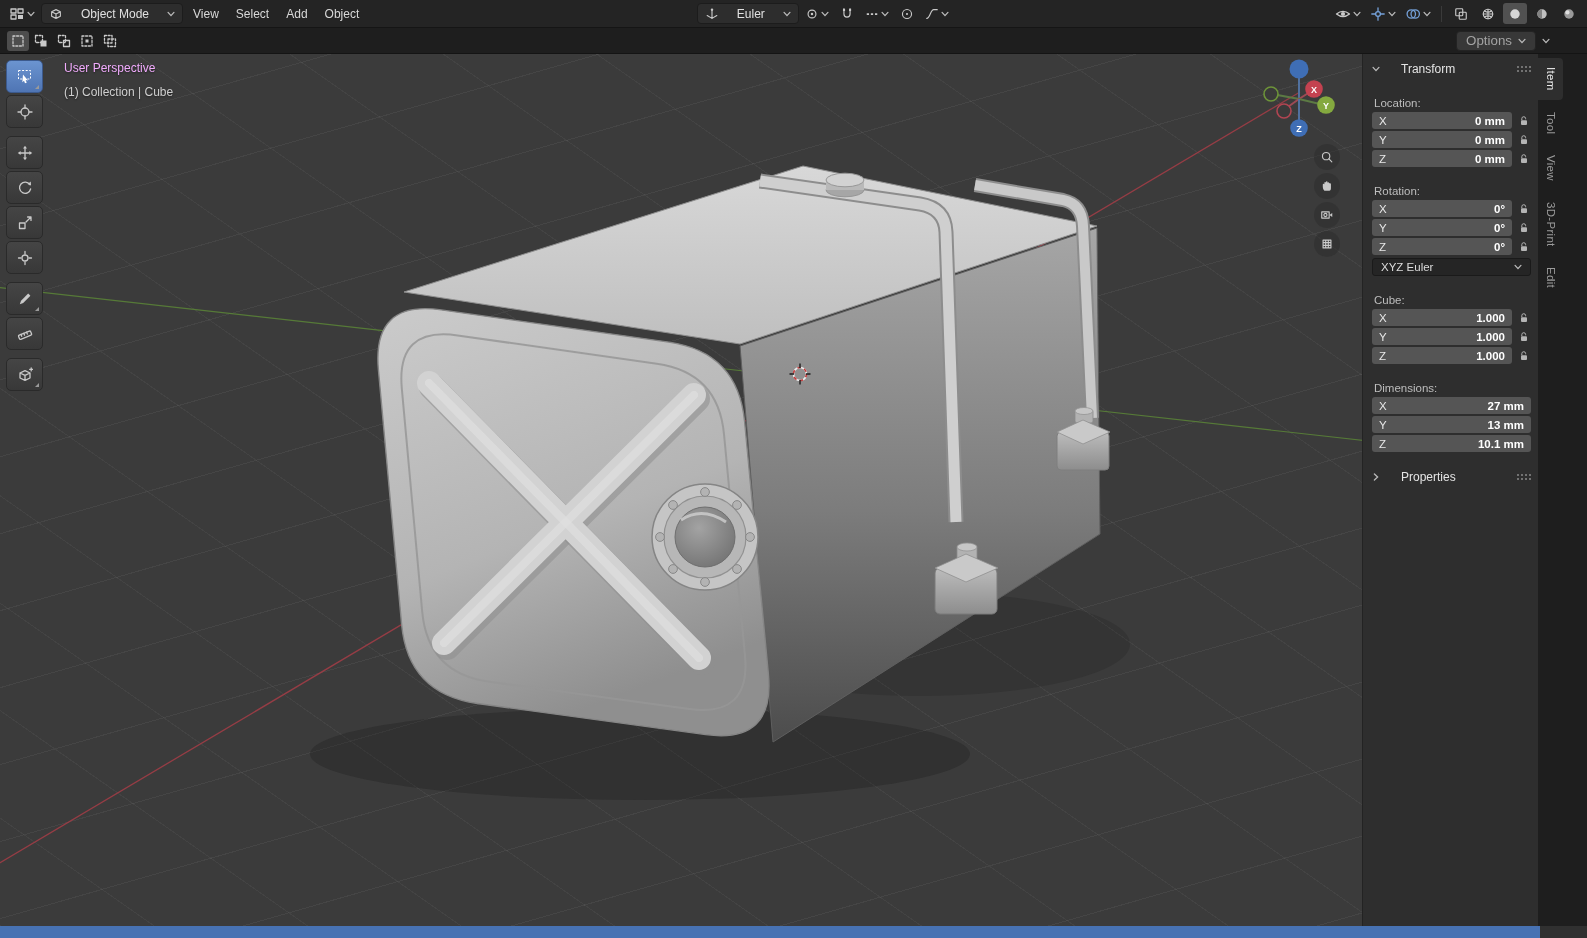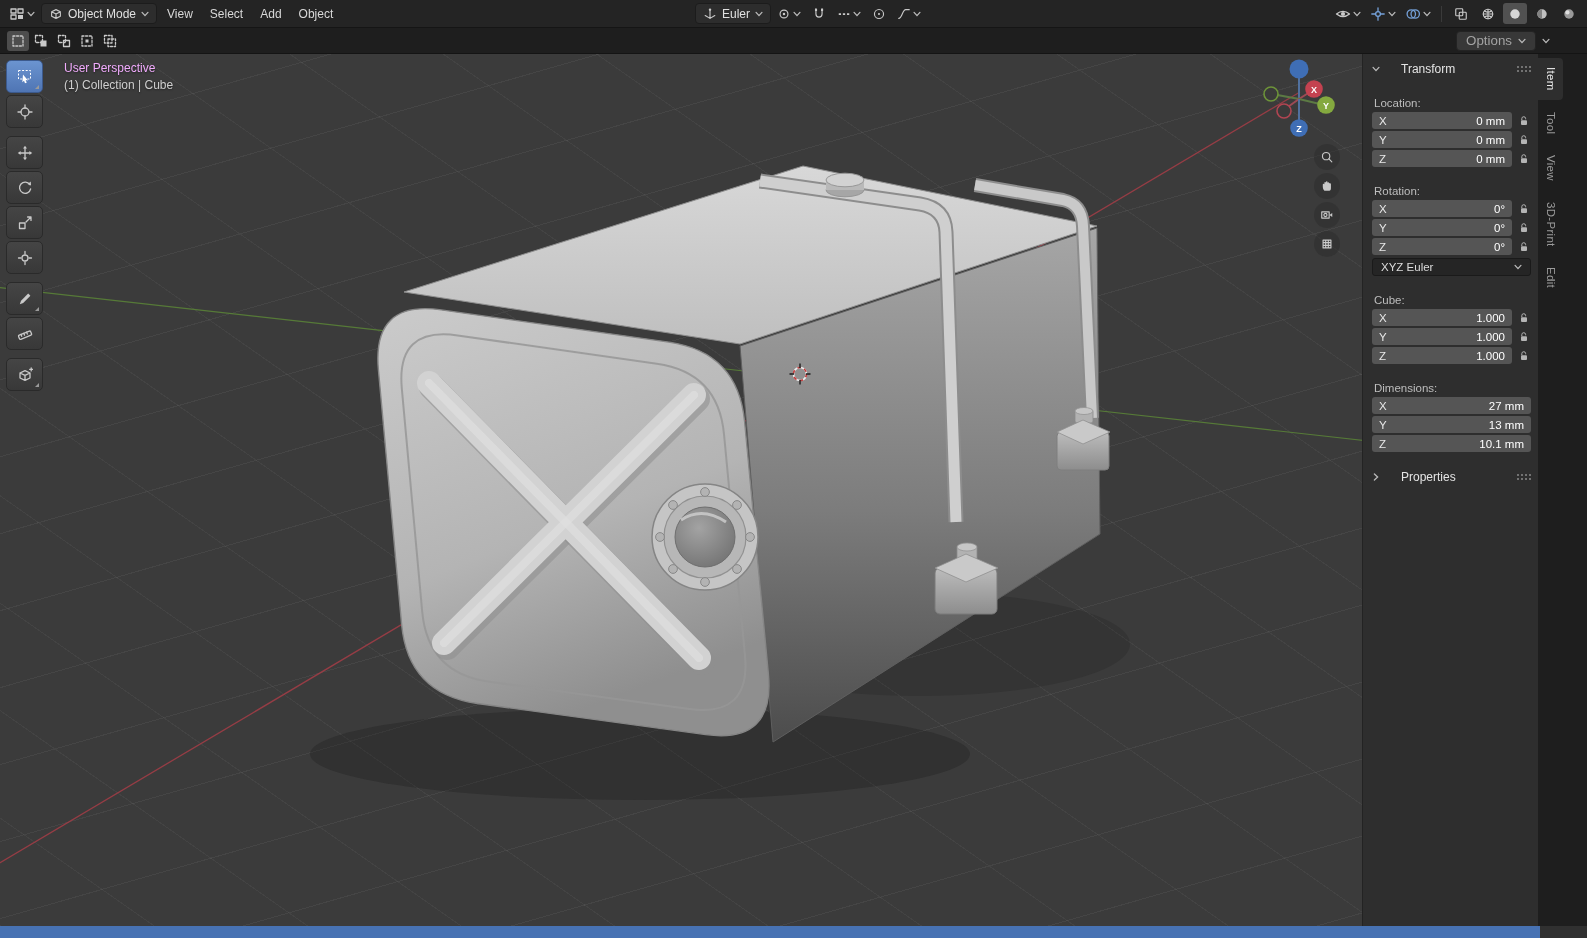--- a/index.html
+++ b/index.html
@@ -8,21 +8,21 @@
     -webkit-font-smoothing:antialiased; }
   .app { position:relative; width:1587px; height:938px; overflow:hidden; }
 
   
   .topbar { position:absolute; top:0; left:0; right:0; height:28px; background:#242424;
     border-bottom:1px solid #151515; display:flex; align-items:center; padding:0 6px; z-index:40; }
   .tb-left, .tb-center, .tb-right { display:flex; align-items:center; gap:3px; }
   .spacer1 { flex:1.0; } .spacer2 { flex:1.15; }
   .iconbtn { height:22px; min-width:24px; padding:0 3px; display:flex; align-items:center;
     justify-content:center; gap:2px; border-radius:3px; background:transparent; border:none; }
-  .dd { display:flex; align-items:center; gap:5px; height:21px; padding:0 7px;
+  .dd { display:flex; align-items:center; gap:18px; height:21px; padding:0 7px;
     background:#2d2d2d; border:1px solid #1c1c1c; border-radius:4px; color:#e0e0e0; }
   .menu { padding:3px 7px; color:#d8d8d8; border-radius:3px; background:none; border:none;
     font-size:12px; }
   .chev { width:8px; height:6px; display:block; }
   .chev path { fill:none; stroke:#b9b9b9; stroke-width:1.5; stroke-linecap:round; }
   .i16 { width:16px; height:16px; display:block; }
   .i14 { width:14px; height:14px; display:block; }
   .ic-stroke { fill:none; stroke:#c9c9c9; stroke-width:1.3; stroke-linecap:round; stroke-linejoin:round; }
   .ic-fill { fill:#c9c9c9; }
   .blue .ic-stroke { stroke:#74a0d8; }
@@ -43,21 +43,21 @@
 
   
   .workspace { position:absolute; top:54px; left:0; right:0; bottom:12px; background:#3b3b3b; overflow:hidden; }
   .gridbg { position:absolute; inset:0;
     background-image:
       repeating-linear-gradient(344deg, rgba(255,255,255,0.05) 0px, rgba(255,255,255,0.05) 1px, transparent 1px, transparent 74px),
       repeating-linear-gradient(35deg, rgba(255,255,255,0.045) 0px, rgba(255,255,255,0.045) 1px, transparent 1px, transparent 88px); }
   .scene { position:absolute; inset:0; }
   .vp-text { position:absolute; left:64px; top:7px; z-index:5; text-shadow:0 1px 2px rgba(0,0,0,.45); }
   .vp-text .l1 { font-size:12px; color:#f0abfc; }
-  .vp-text .l2 { font-size:12px; color:#cfcfcf; margin-top:3px; }
+  .vp-text .l2 { font-size:12px; color:#cfcfcf; margin-top:10px; }
 
   
   .lefttools { position:absolute; left:6px; top:6px; z-index:10; display:flex; flex-direction:column; }
   .tool { width:37px; height:33px; margin-bottom:2px; background:linear-gradient(#454545,#383838);
     border:1px solid #2a2a2a; border-radius:5px; display:flex; align-items:center; justify-content:center;
     position:relative; }
   .tool.active { background:linear-gradient(#6b94d0,#4f75b4); border-color:#3c5a8d; }
   .tool .subtri { position:absolute; right:3px; bottom:3px; width:0; height:0;
     border-left:4px solid transparent; border-bottom:4px solid #9a9a9a; }
   .tgap { height:6px; }
@@ -74,21 +74,21 @@
   .phead { display:flex; align-items:center; gap:21px; height:21px; color:#e4e4e4; background:none;
     border:none; width:100%; font-size:12px; }
   .phead .grip { margin-left:auto; }
   .grip { width:15px; height:8px; display:block; }
   .grip circle { fill:#8a8a8a; }
   .seclabel { color:#bdbdbd; font-size:11.5px; margin:18px 0 3px 2px; }
   .prow { display:flex; align-items:center; margin-bottom:2px; }
   .field { flex:1; height:17px; background:#555555; border-radius:3px; display:flex; align-items:center;
     padding:0 7px; font-size:11.5px; border:none; color:#efefef; }
   .field .axis { color:#e8e8e8; }
-  .field .val { margin-left:auto; color:#ffffff; }
+  .field .val { margin-left:auto; color:#ffffff;font-weight:bold; }
   .lockbtn { width:15px; margin-left:4px; background:none; border:none; display:flex; justify-content:center; }
   .lk { width:10px; height:12px; display:block; }
   .dropfield { height:18px; background:#252525; border:1px solid #1a1a1a; border-radius:3px;
     display:flex; align-items:center; padding:0 8px; margin:3px 0; color:#dcdcdc; font-size:11.5px;
     width:100%; }
   .dropfield .chev { margin-left:auto; }
   .props-gap { height:12px; }
 
   
   .tabstrip { position:absolute; left:1538px; top:0; bottom:0; right:0; background:#1e1e1e;

